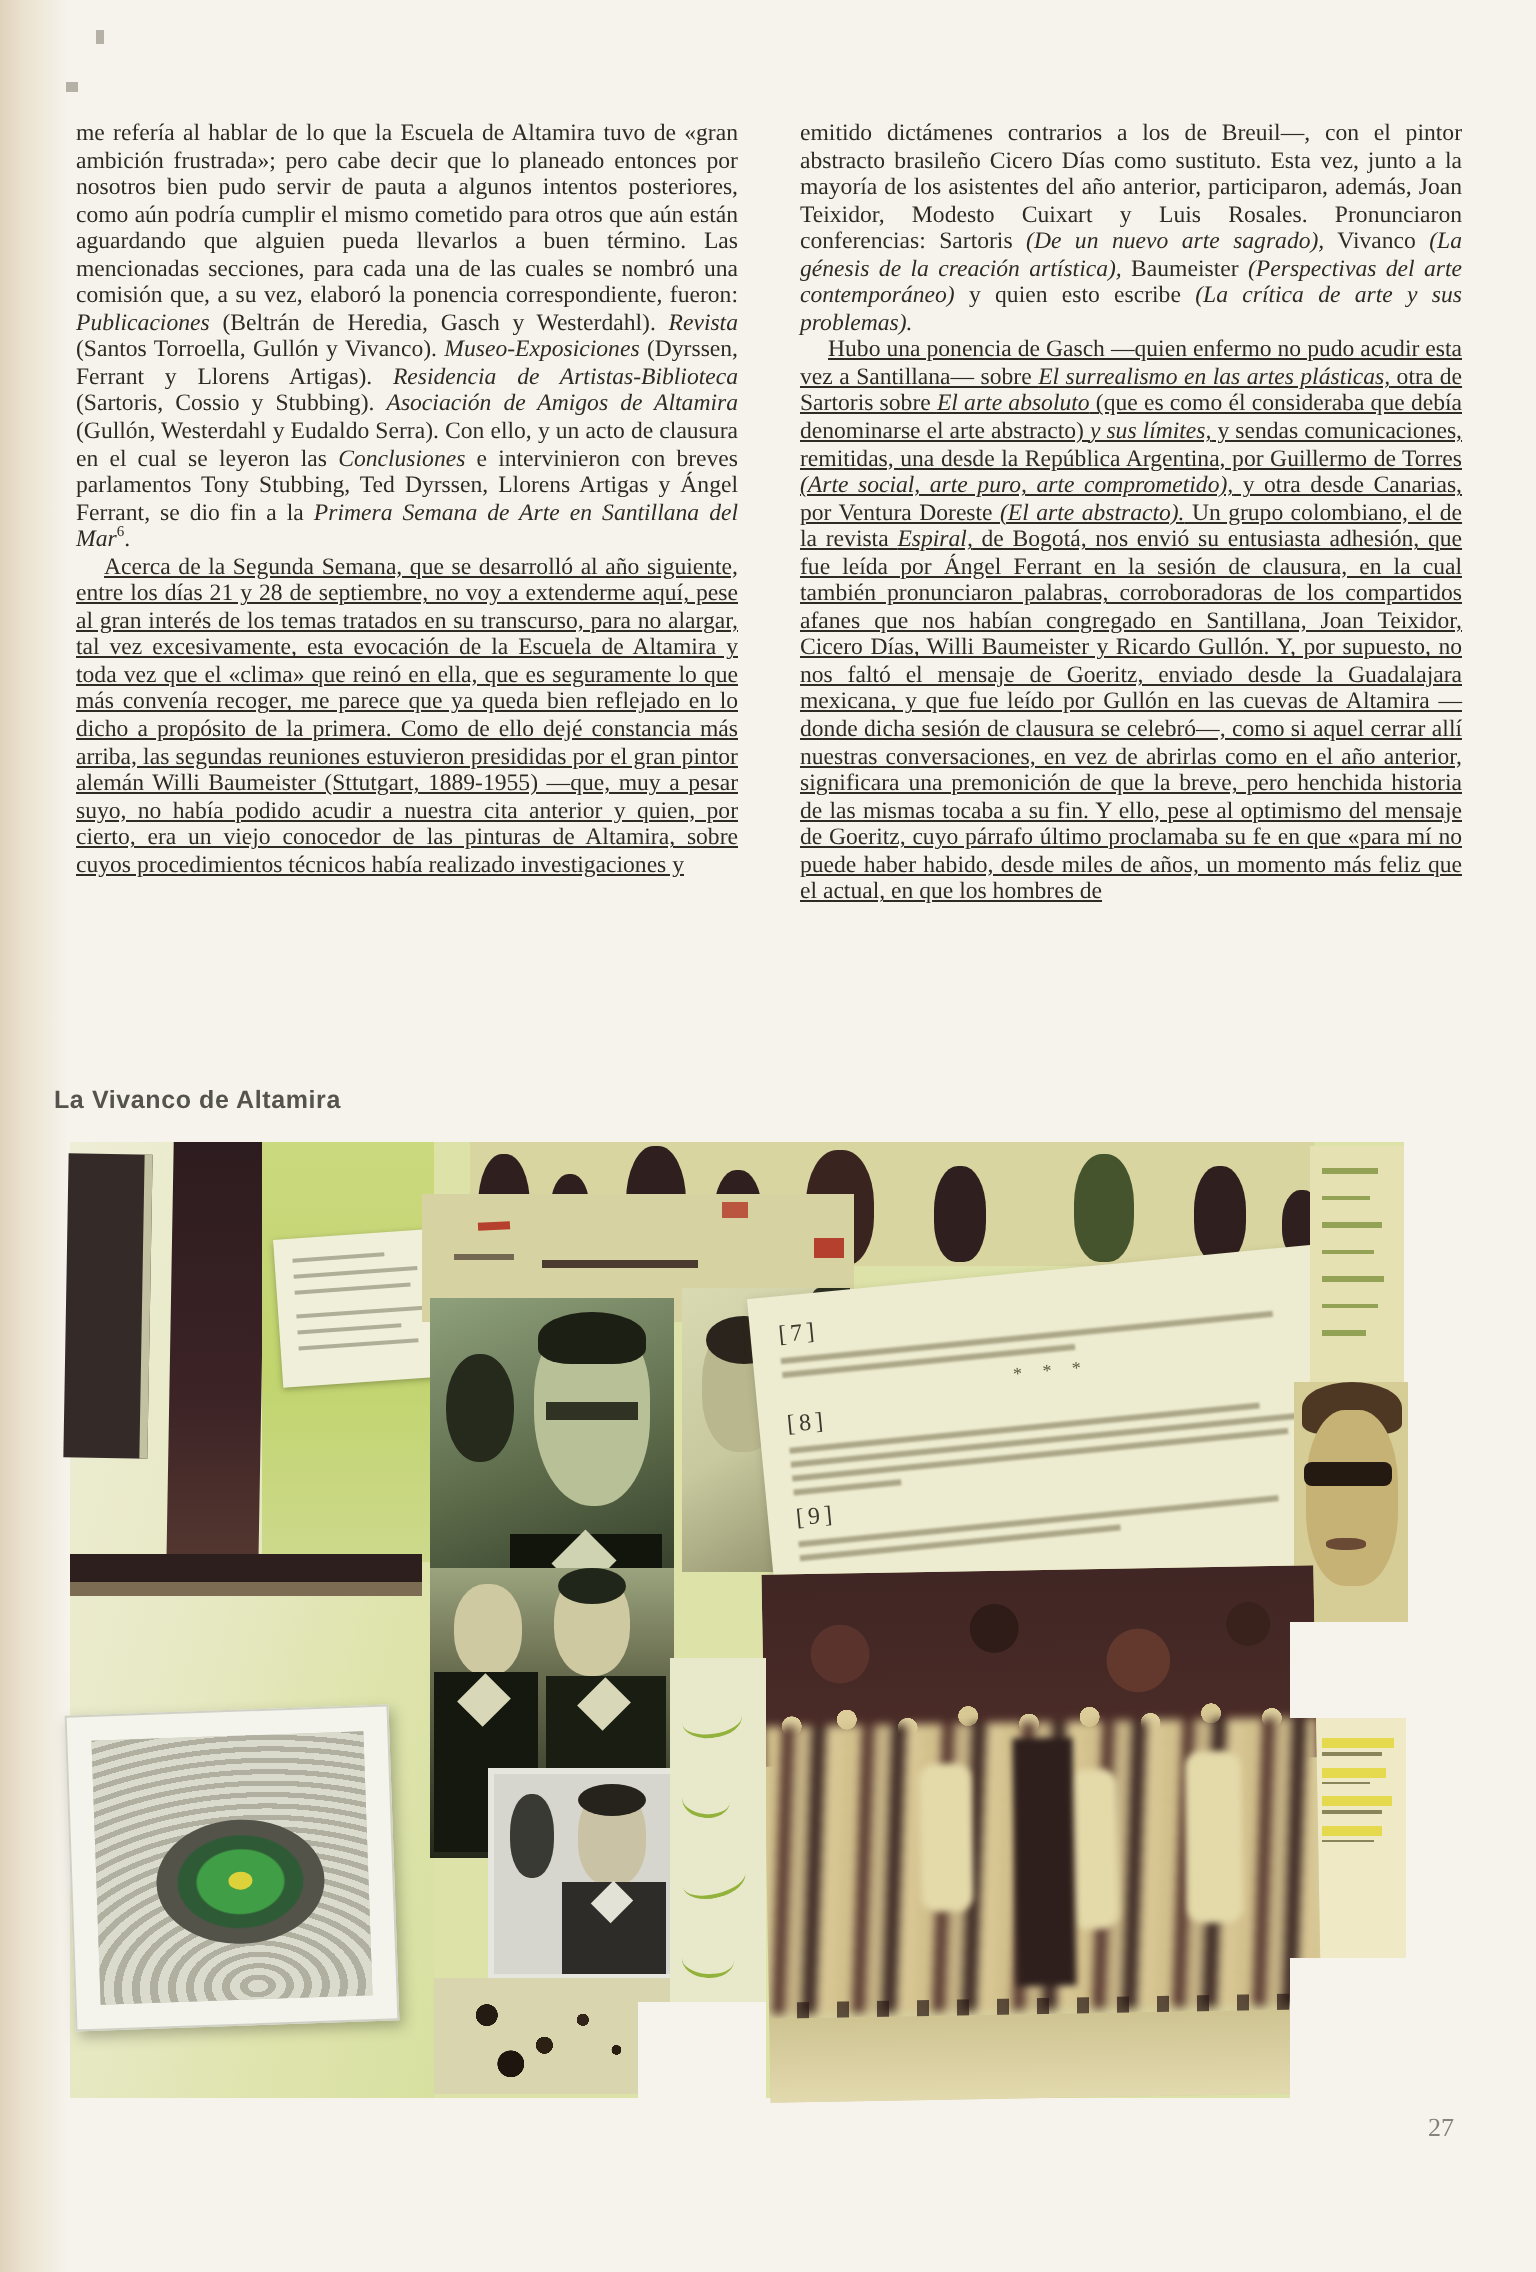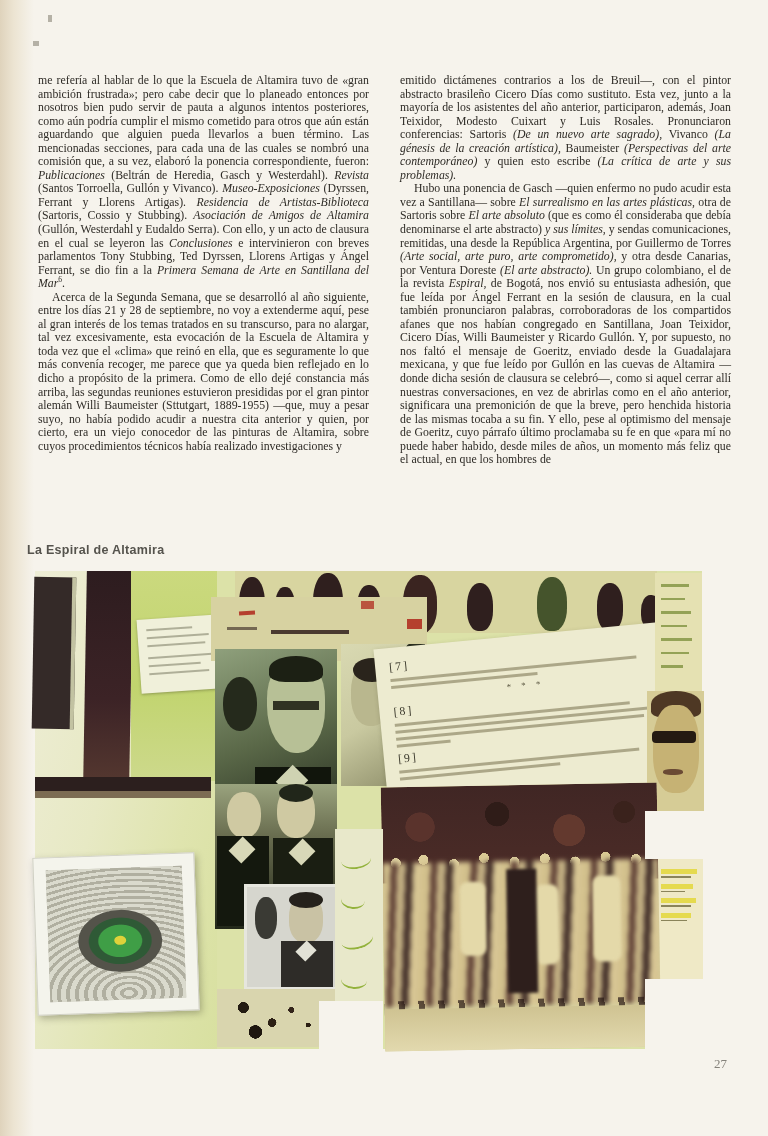--- a/index.html
+++ b/index.html
@@ -5,26 +5,26 @@
   html,body{margin:0;padding:0;}
   body{width:768px;height:1136px;background:#f6f3ec;font-family:"Liberation Serif",serif;}
   .page{position:relative;width:768px;height:1136px;background:#f6f3ec;overflow:hidden;}
   .scan-edge{position:absolute;left:0;top:0;width:34px;height:1136px;
     background:linear-gradient(90deg,#dfd3bc 0%,#ece4d2 40%,rgba(246,243,236,0) 100%);}
   .speck{position:absolute;background:#8a8578;opacity:.6;}
   .speck.s1{left:48px;top:15px;width:4px;height:7px;}
   .speck.s2{left:33px;top:41px;width:6px;height:5px;}
 
   
-  .col{position:absolute;top:74px;width:331px;font-size:11.8px;line-height:13.55px;
+  .col{position:absolute;top:60px;width:331px;font-size:11.8px;line-height:13.55px;
     color:#2e2b26;text-align:justify;}
   .col-left{left:38px;}
   .col-right{left:400px;}
   .para{margin:0;}
-  .para.indent{text-indent:14px;}
+  .para.indent{text-indent:14px;text-decoration:underline;}
   .it{font-style:italic;}
   sup{font-size:7.5px;vertical-align:super;line-height:0;}
 
   .caption{position:absolute;left:27px;top:543px;font-family:"Liberation Sans",sans-serif;
     font-weight:bold;font-size:12.5px;color:#55534d;letter-spacing:.3px;}
 
   .pageno{position:absolute;left:714px;top:1056px;font-size:13px;color:#85827b;}
 
   
   .photo{position:absolute;left:35px;top:571px;width:667px;height:478px;background:#dce2a8;}
@@ -183,21 +183,21 @@
 
   <div class="col col-left">
       <p class="para"><span>me refería al hablar de lo que la Escuela de Altamira tuvo de «gran ambición frustrada»; pero cabe decir que lo planeado entonces por nosotros bien pudo servir de pauta a algunos intentos posteriores, como aún podría cumplir el mismo cometido para otros que aún están aguardando que alguien pueda llevarlos a buen término. Las mencionadas secciones, para cada una de las cuales se nombró una comisión que, a su vez, elaboró la ponencia correspondiente, fueron: </span><span class="it">Publicaciones</span><span> (Beltrán de Heredia, Gasch y Westerdahl). </span><span class="it">Revista</span><span> (Santos Torroella, Gullón y Vivanco). </span><span class="it">Museo-Exposiciones</span><span> (Dyrssen, Ferrant y Llorens Artigas). </span><span class="it">Residencia de Artistas-Biblioteca</span><span> (Sartoris, Cossio y Stubbing). </span><span class="it">Asociación de Amigos de Altamira</span><span> (Gullón, Westerdahl y Eudaldo Serra). Con ello, y un acto de clausura en el cual se leyeron las </span><span class="it">Conclusiones</span><span> e intervinieron con breves parlamentos Tony Stubbing, Ted Dyrssen, Llorens Artigas y Ángel Ferrant, se dio fin a la </span><span class="it">Primera Semana de Arte en Santillana del Mar</span><sup>6</sup><span>.</span></p>
       <p class="para indent"><span>Acerca de la Segunda Semana, que se desarrolló al año siguiente, entre los días 21 y 28 de septiembre, no voy a extenderme aquí, pese al gran interés de los temas tratados en su transcurso, para no alargar, tal vez excesivamente, esta evocación de la Escuela de Altamira y toda vez que el «clima» que reinó en ella, que es seguramente lo que más convenía recoger, me parece que ya queda bien reflejado en lo dicho a propósito de la primera. Como de ello dejé constancia más arriba, las segundas reuniones estuvieron presididas por el gran pintor alemán Willi Baumeister (Sttutgart, 1889-1955) —que, muy a pesar suyo, no había podido acudir a nuestra cita anterior y quien, por cierto, era un viejo conocedor de las pinturas de Altamira, sobre cuyos procedimientos técnicos había realizado investigaciones y</span></p>
     </div>
   <div class="col col-right">
       <p class="para"><span>emitido dictámenes contrarios a los de Breuil—, con el pintor abstracto brasileño Cicero Días como sustituto. Esta vez, junto a la mayoría de los asistentes del año anterior, participaron, además, Joan Teixidor, Modesto Cuixart y Luis Rosales. Pronunciaron conferencias: Sartoris </span><span class="it">(De un nuevo arte sagrado),</span><span> Vivanco </span><span class="it">(La génesis de la creación artística),</span><span> Baumeister </span><span class="it">(Perspectivas del arte contemporáneo)</span><span> y quien esto escribe </span><span class="it">(La crítica de arte y sus problemas).</span></p>
       <p class="para indent"><span>Hubo una ponencia de Gasch —quien enfermo no pudo acudir esta vez a Santillana— sobre </span><span class="it">El surrealismo en las artes plásticas,</span><span> otra de Sartoris sobre </span><span class="it">El arte absoluto</span><span> (que es como él consideraba que debía denominarse el arte abstracto) </span><span class="it">y sus límites,</span><span> y sendas comunicaciones, remitidas, una desde la República Argentina, por Guillermo de Torres </span><span class="it">(Arte social, arte puro, arte comprometido),</span><span> y otra desde Canarias, por Ventura Doreste </span><span class="it">(El arte abstracto).</span><span> Un grupo colombiano, el de la revista </span><span class="it">Espiral,</span><span> de Bogotá, nos envió su entusiasta adhesión, que fue leída por Ángel Ferrant en la sesión de clausura, en la cual también pronunciaron palabras, corroboradoras de los compartidos afanes que nos habían congregado en Santillana, Joan Teixidor, Cicero Días, Willi Baumeister y Ricardo Gullón. Y, por supuesto, no nos faltó el mensaje de Goeritz, enviado desde la Guadalajara mexicana, y que fue leído por Gullón en las cuevas de Altamira —donde dicha sesión de clausura se celebró—, como si aquel cerrar allí nuestras conversaciones, en vez de abrirlas como en el año anterior, significara una premonición de que la breve, pero henchida historia de las mismas tocaba a su fin. Y ello, pese al optimismo del mensaje de Goeritz, cuyo párrafo último proclamaba su fe en que «para mí no puede haber habido, desde miles de años, un momento más feliz que el actual, en que los hombres de</span></p>
     </div>
 
-  <div class="caption">La Espiral de Altamira</div>
+  <div class="caption">La Vivanco de Altamira</div>
 
   <div class="photo">
     <div class="ph-wall-left"></div>
     <div class="ph-frame-dark"></div>
     <div class="ph-pillar"></div>
     <div class="ph-green-wall"></div>
     <div class="ph-note">
       <div class="nl" style="top:10px;width:46px;"></div>
       <div class="nl" style="top:18px;width:62px;"></div>
       <div class="nl" style="top:26px;width:58px;"></div>

